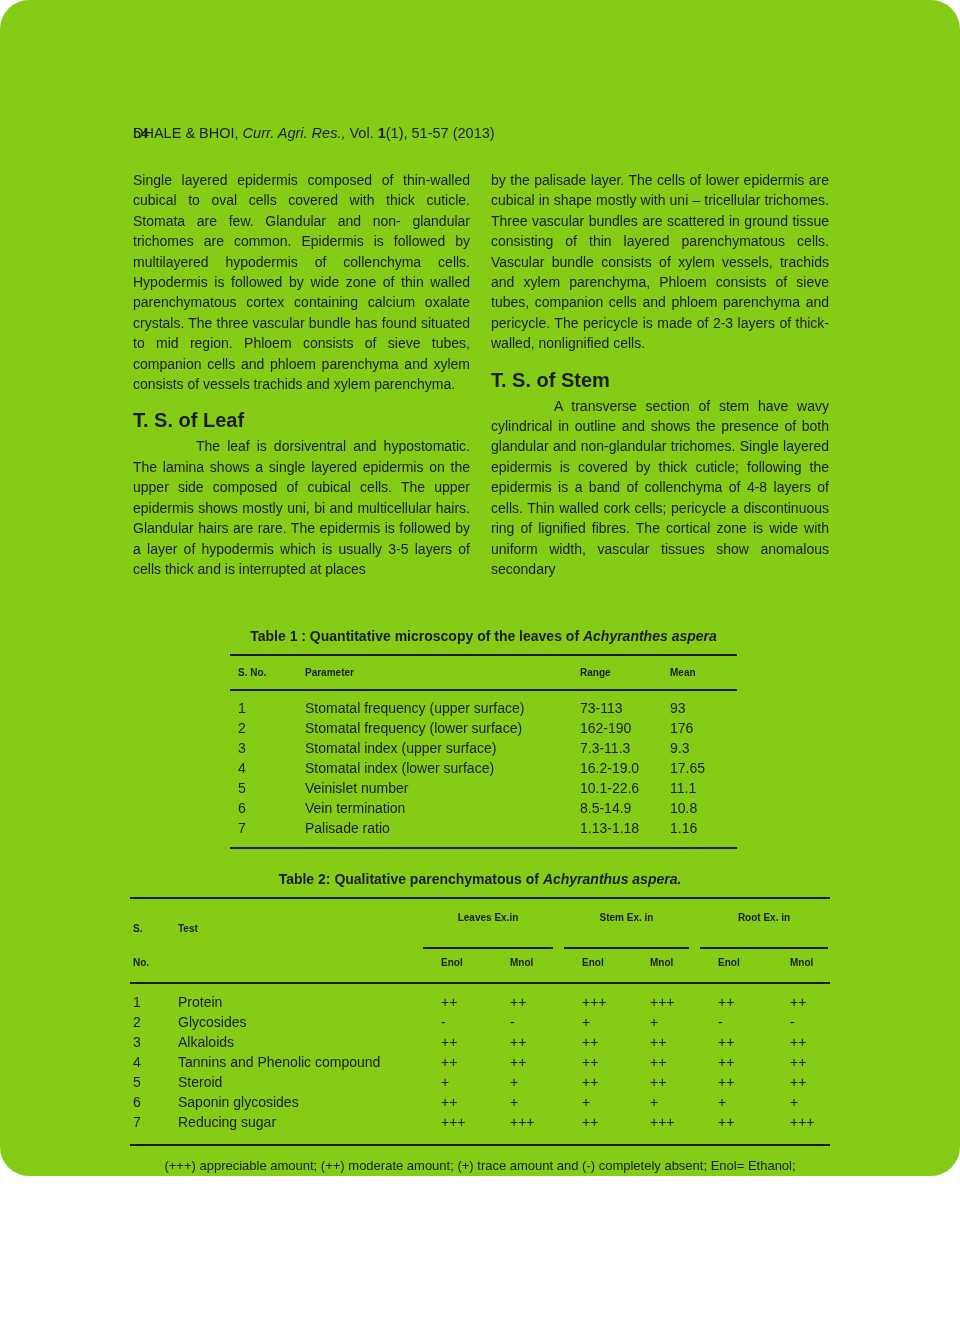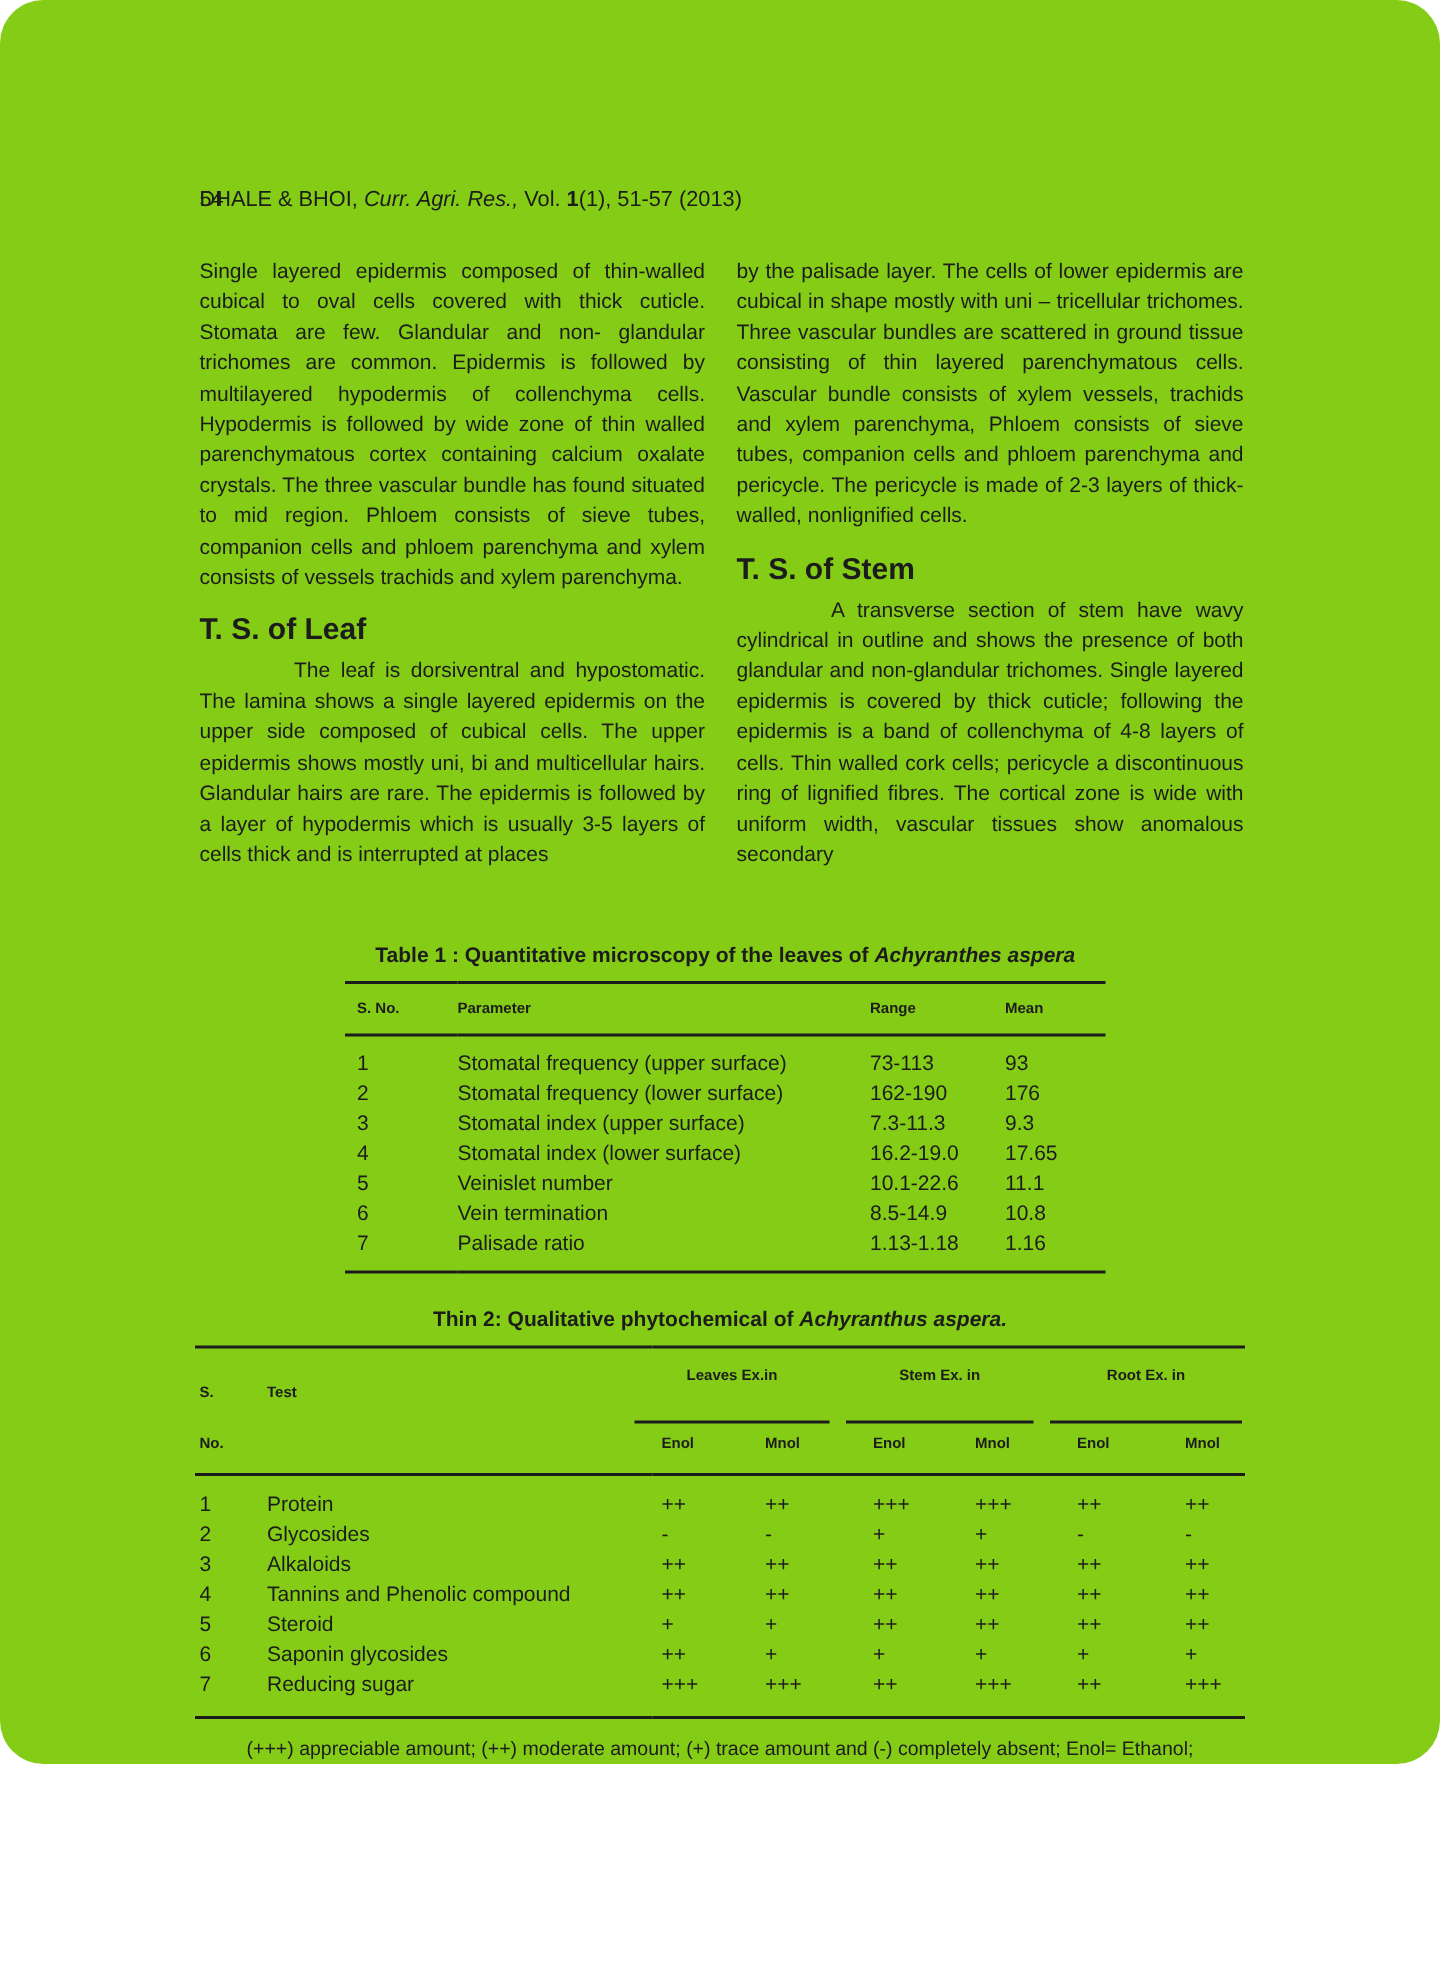--- a/index.html
+++ b/index.html
@@ -130,21 +130,21 @@
             <td class="pad1">7</td>
             <td>Palisade ratio</td>
             <td>1.13-1.18</td>
             <td>1.16</td>
           </tr>
       </tbody>
     </table>
   </div>
 
   <div class="t2wrap">
-    <div class="tbl-title"><span>Thin 2: Qualitative phytochemical of </span><i>Achyranthus aspera.</i></div>
+    <div class="tbl-title"><span>Table 2: Qualitative parenchymatous of </span><i>Achyranthus aspera.</i></div>
     <table class="t2">
       <colgroup>
           <col style="width:48px">
           <col style="width:257px">
           <col style="width:69px">
           <col style="width:72px">
           <col style="width:68px">
           <col style="width:68px">
           <col style="width:72px">
           <col style="width:46px">

